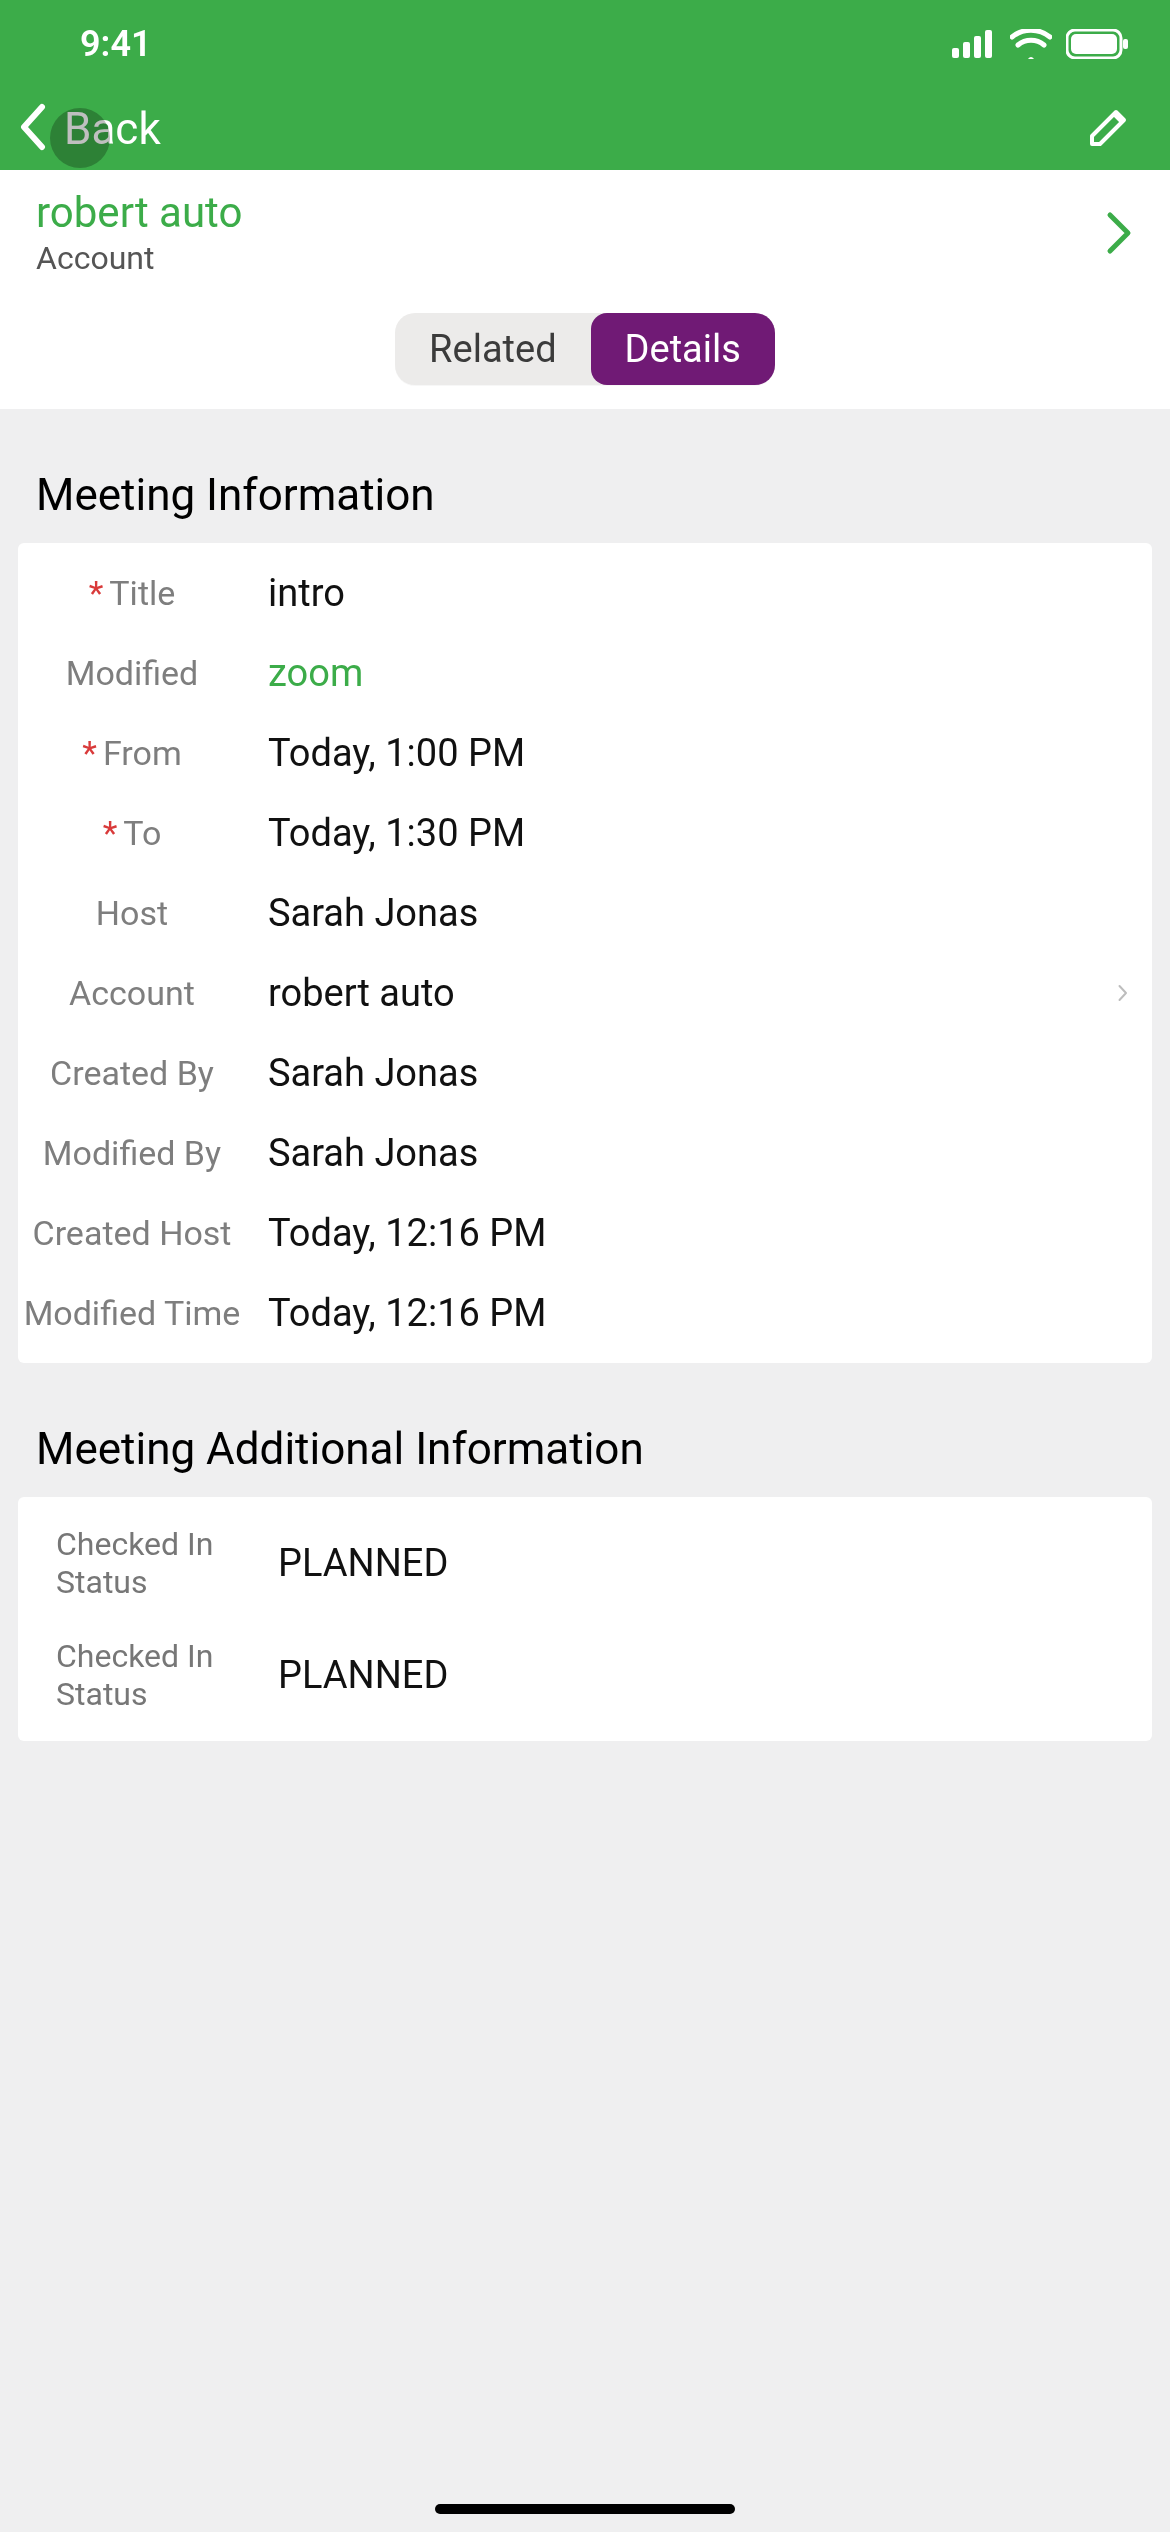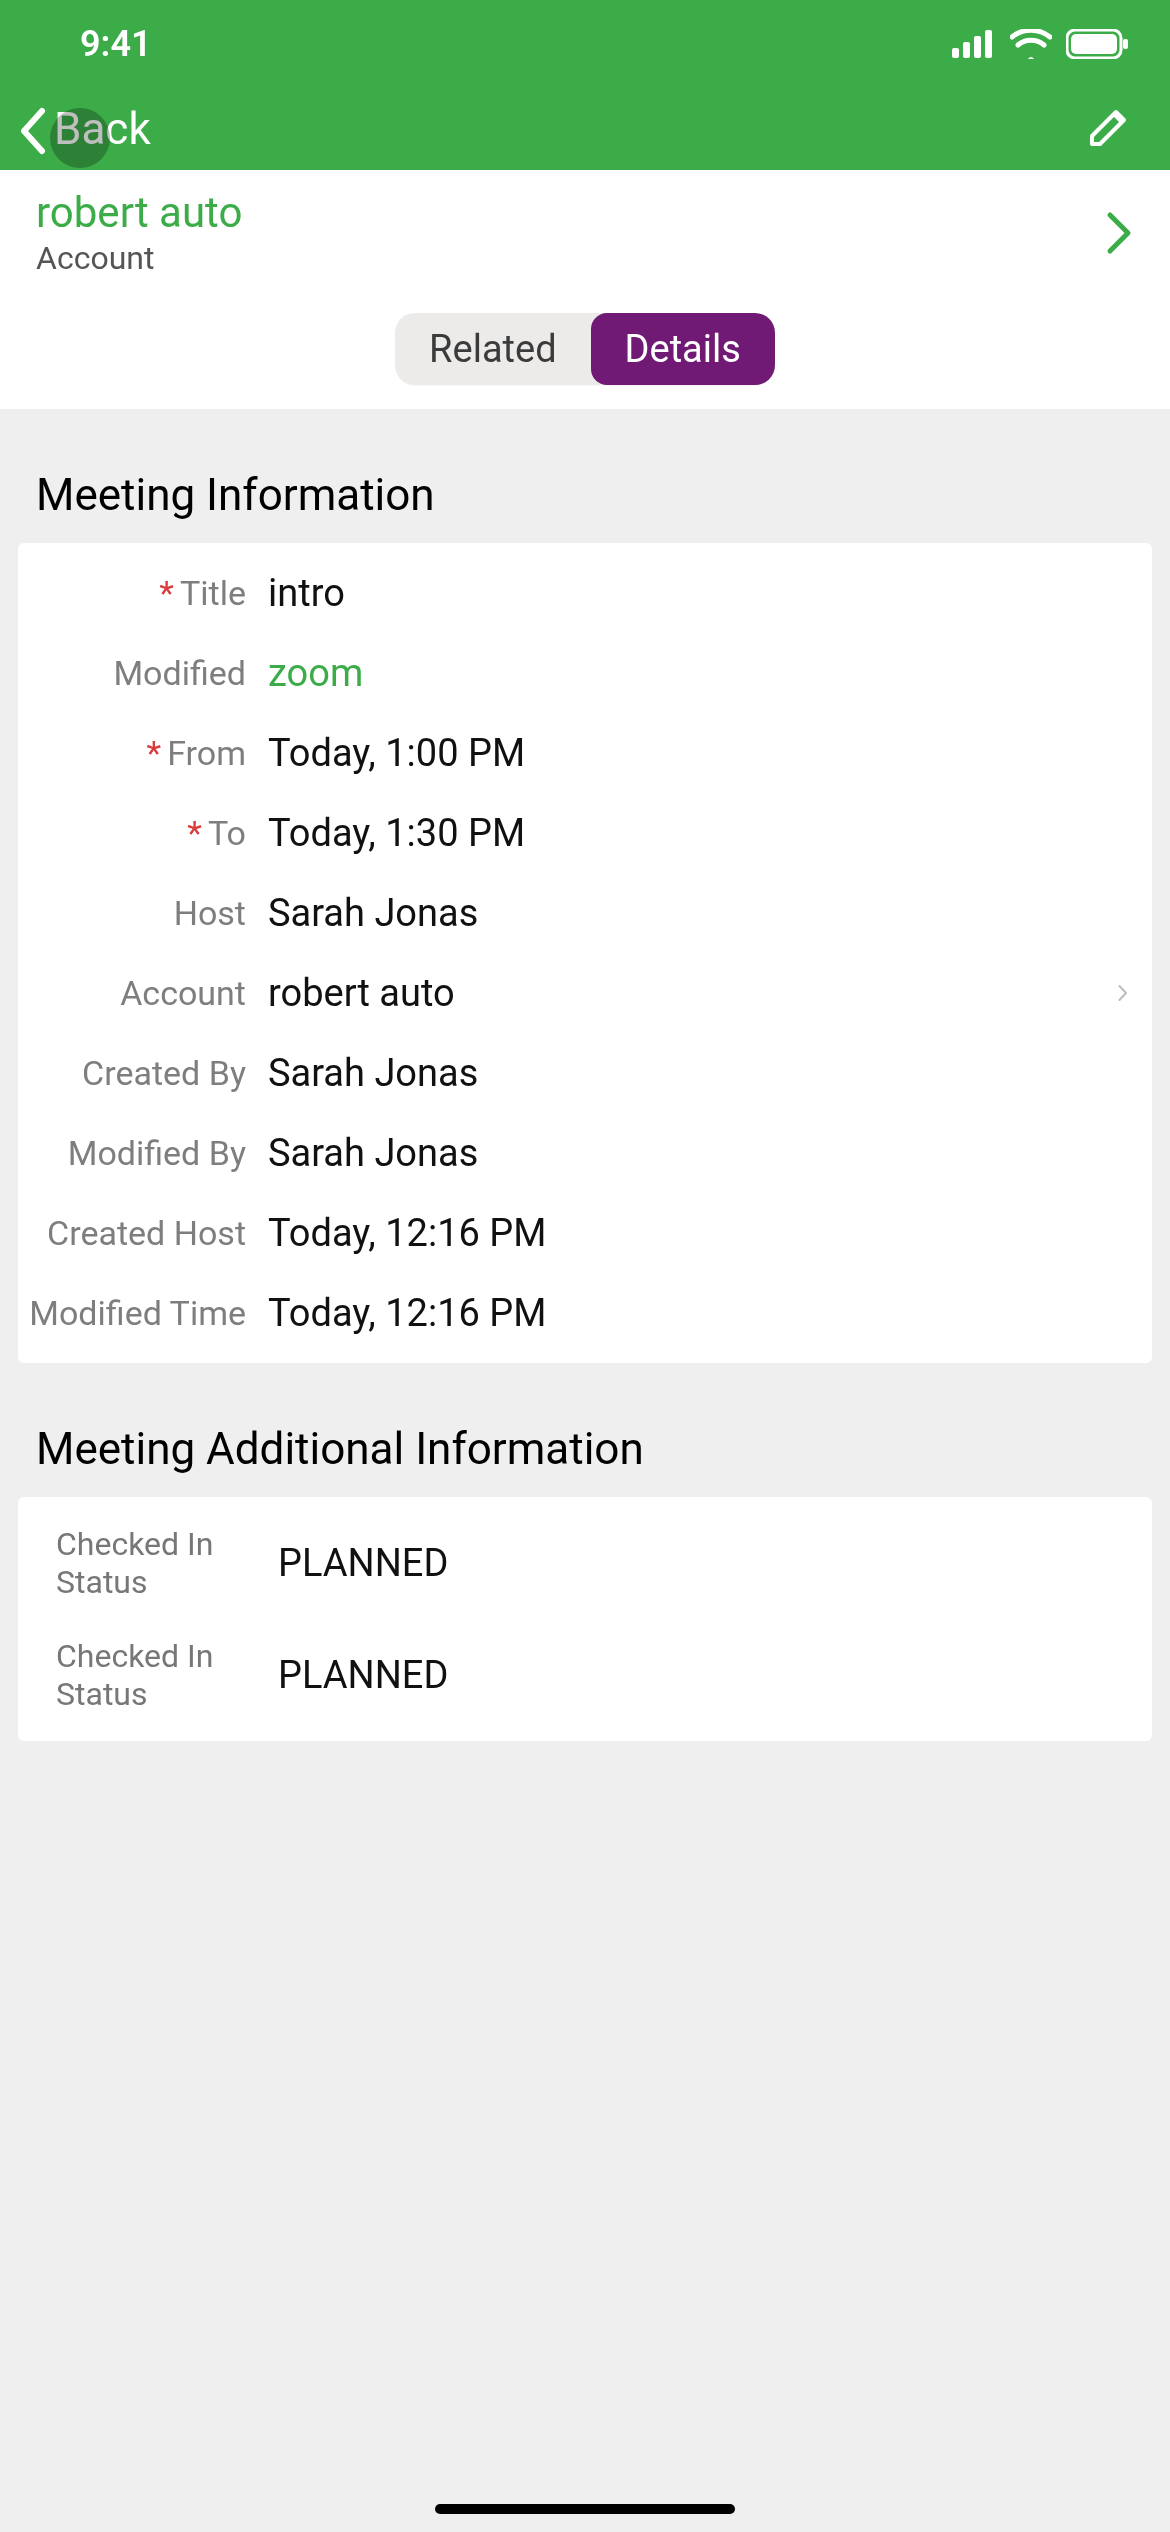--- a/index.html
+++ b/index.html
@@ -38,22 +38,22 @@
     height: 82px;
     background: #3cac49;
     display: flex;
     align-items: center;
     justify-content: space-between;
     padding: 0 36px 0 14px;
     color: #fff;
   }
   .nav-back {
     display: flex;
-    align-items: flex-end;
-    gap: 0px;
+    align-items: flex-start;
+    gap: 10px;
     position: relative;
   }
   .nav-back-chevron {
     width: 40px;
     height: 48px;
   }
   .nav-back-label {
     font-size: 44px;
     font-weight: 400;
   }
@@ -123,21 +123,21 @@
     padding: 10px 0;
   }
   .field-row {
     display: flex;
     align-items: center;
     padding: 18px 24px 18px 0;
     min-height: 68px;
   }
   .field-label {
     width: 250px;
-    text-align: right;
+    text-align: center;
     color: #7e7e7e;
     font-size: 34px;
     padding-right: 22px;
     flex-shrink: 0;
   }
   .field-label .req { color: #d93a3a; margin-right: 6px; font-size: 34px; }
   .field-value {
     font-size: 38px;
     color: #111;
     flex: 1;

